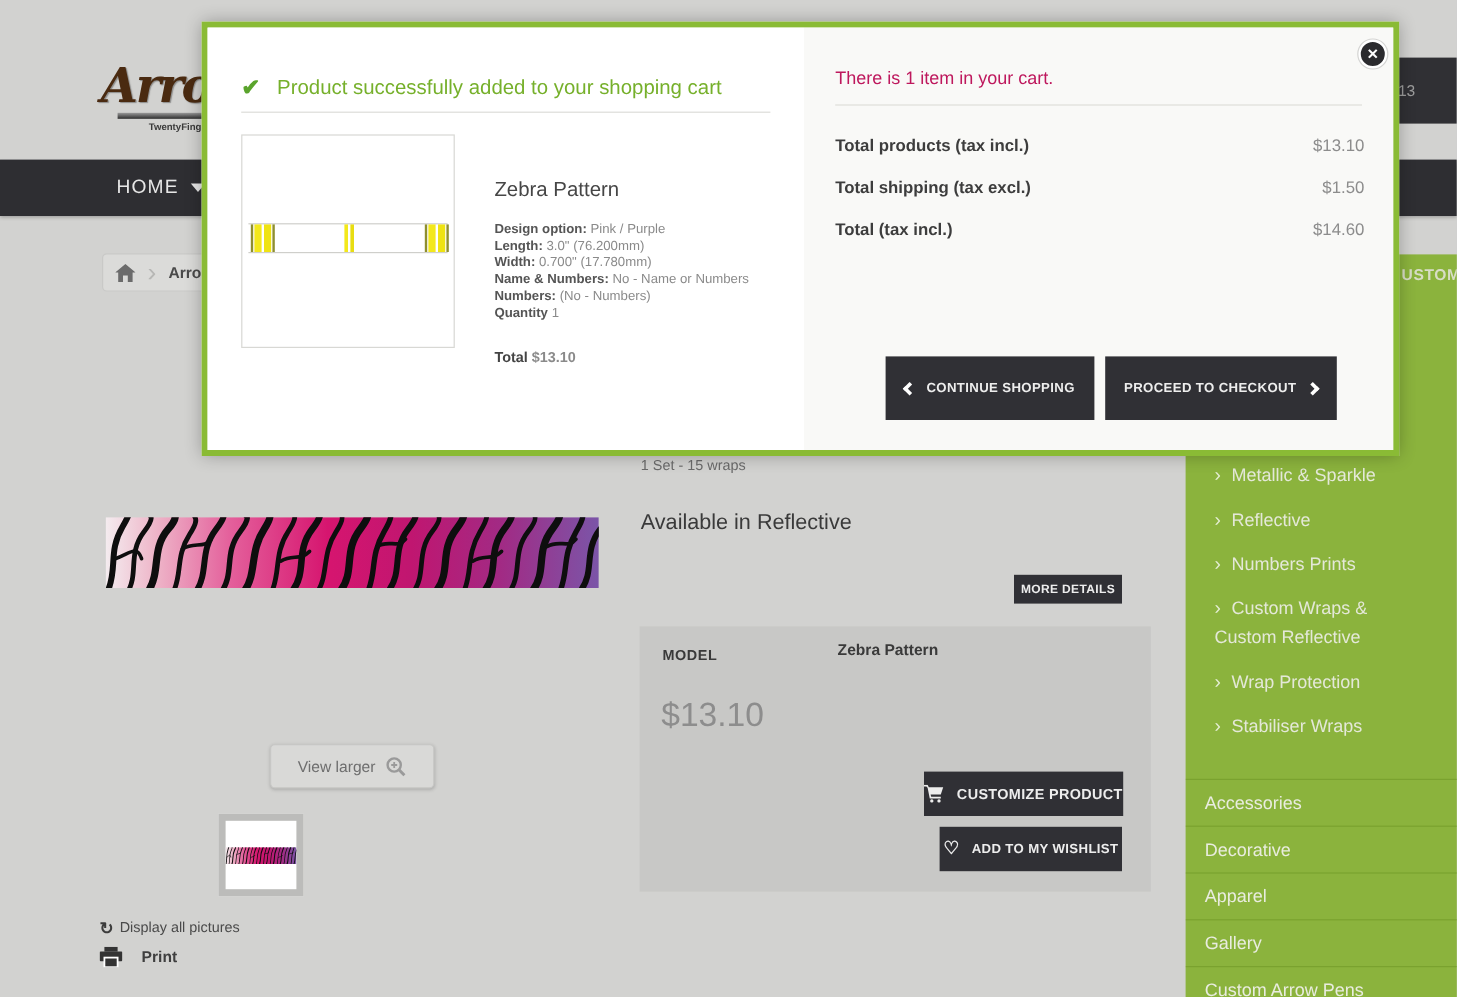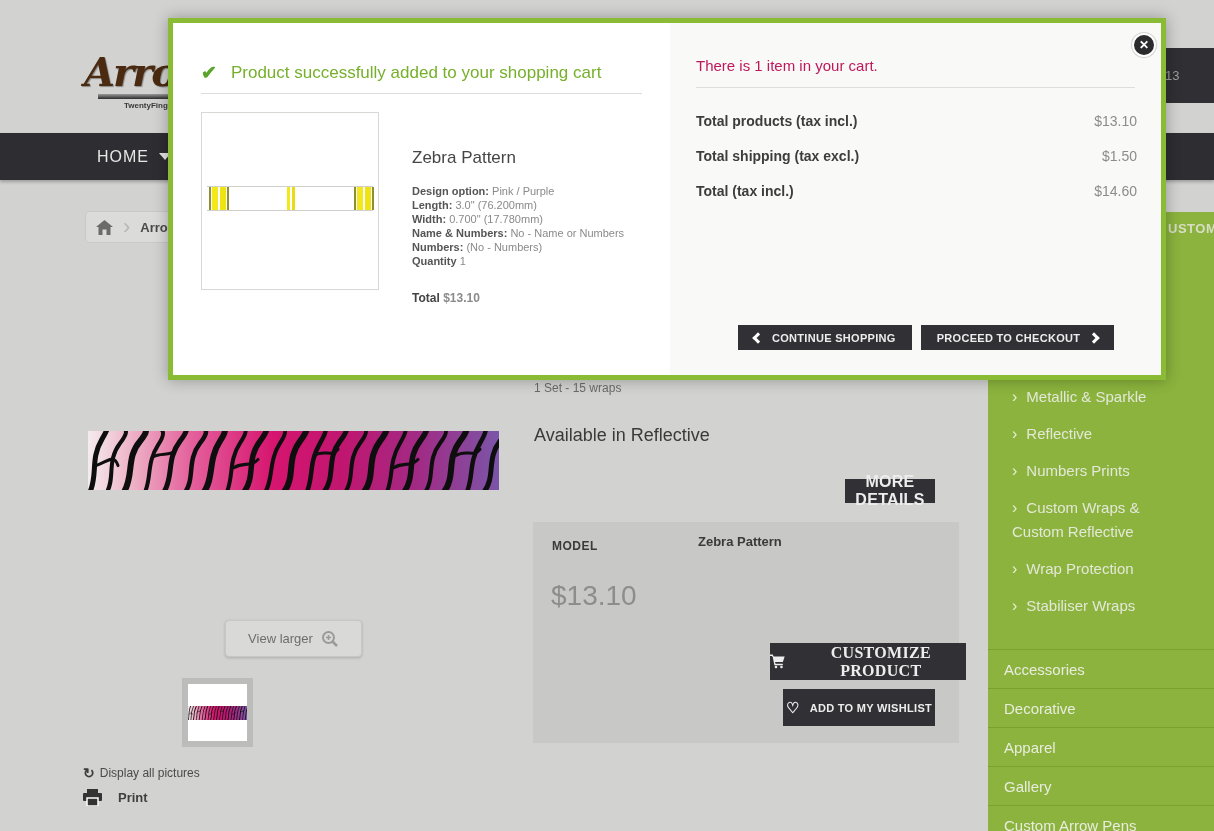--- a/index.html
+++ b/index.html
@@ -45,28 +45,28 @@
   .refresh-glyph { font-size:14px; font-weight:bold; color:#3c3c3c; }
   .print-row { left:83px; top:789px; display:flex; align-items:center; gap:16px; cursor:pointer; }
   .print-label { font-size:13px; font-weight:bold; color:#3f3f3f; }
 
   
   .set-info { left:534px; top:381px; font-size:12px; color:#6a6a6a; }
   .avail-heading { left:534px; top:425px; font-size:18px; color:#3a3a3a; }
   .btn-dark { background:#303035; color:#ededed; border:none; cursor:pointer;
               font-family:"Liberation Sans", sans-serif; font-weight:bold; letter-spacing:.3px;
               display:flex; align-items:center; justify-content:center; gap:10px; }
-  .more-details { left:845px; top:479px; width:90px; height:24px; font-size:16px; }
+  .more-details { left:845px; top:479px; width:90px; height:24px; font-size:10px; }
   .model-table { left:533px; top:522px; width:426px; height:221px; background:#c8c8c6; }
   .model-head { position:absolute; left:19px; top:17px; font-size:12px; font-weight:bold;
                 color:#3a3a3a; letter-spacing:.5px; }
   .model-name { position:absolute; left:165px; top:12px; font-size:13px; font-weight:bold;
                 color:#3a3a3a; cursor:pointer; }
   .model-price { position:absolute; left:18px; top:58px; font-size:28px; color:#8d8d8d; }
-  .customize { position:absolute; left:237px; top:121px; width:196px; height:37px; font-size:16px;font-family:Liberation Serif, serif; }
+  .customize { position:absolute; left:237px; top:121px; width:166px; height:37px; font-size:12px; }
   .wishlist  { position:absolute; left:250px; top:167px; width:152px; height:37px; font-size:11px; }
   .heart-glyph { font-size:15px; line-height:1; }
 
   
   .sidebar { left:988px; top:212px; width:262px; height:619px; background:#8bb33d; overflow:hidden; }
   .sidebar-header { position:absolute; left:180px; top:9px; font-size:13px; font-weight:bold;
                     color:#d8ddc6; letter-spacing:.5px; white-space:nowrap; }
   .side-sub { position:absolute; left:0; top:173px; width:226px; }
   .side-sub .item { padding:0 10px 0 24px; margin-bottom:13px; color:#e4e8d8; font-size:15px;
                     line-height:24px; cursor:pointer; width:210px; }
@@ -98,21 +98,21 @@
   .close-btn { position:absolute; top:10px; right:5px; width:24px; height:24px; border-radius:50%;
                background:#2b2b2e; color:#fff; font-size:12px; font-weight:bold; display:flex;
                align-items:center; justify-content:center; cursor:pointer; border:2px solid #fff;
                box-shadow:0 0 0 1px rgba(0,0,0,.15); }
   .cart-summary-title { position:absolute; left:26px; top:34px; font-size:15px; color:#be185d; }
   .right-hr { position:absolute; left:26px; right:26px; top:64px; border-top:1px solid #dededa; }
   .tot-row { position:absolute; left:26px; right:24px; display:flex; justify-content:space-between; }
   .tot-row .lbl { font-size:14px; font-weight:bold; color:#3d3d3d; }
   .tot-row .val { font-size:14px; color:#8c8c8c; }
   .modal-btns { position:absolute; left:68px; bottom:25px; display:flex; gap:9px; }
-  .modal-btn { height:25px; padding:0 16px; font-size:11px; }
+  .modal-btn { height:53px; padding:0 16px; font-size:11px; }
   .chev-box { width:8px; height:8px; border-style:solid; border-color:#fff; display:inline-block; }
   .chev-left  { border-width:3px 0 0 3px; transform:rotate(-45deg); }
   .chev-right { border-width:3px 3px 0 0; transform:rotate(45deg); }
 </style>
 </head>
 <body>
 
 <div class="abs logo">
   <div class="logo-script">Arro</div>
   <div class="logo-bar"></div>

